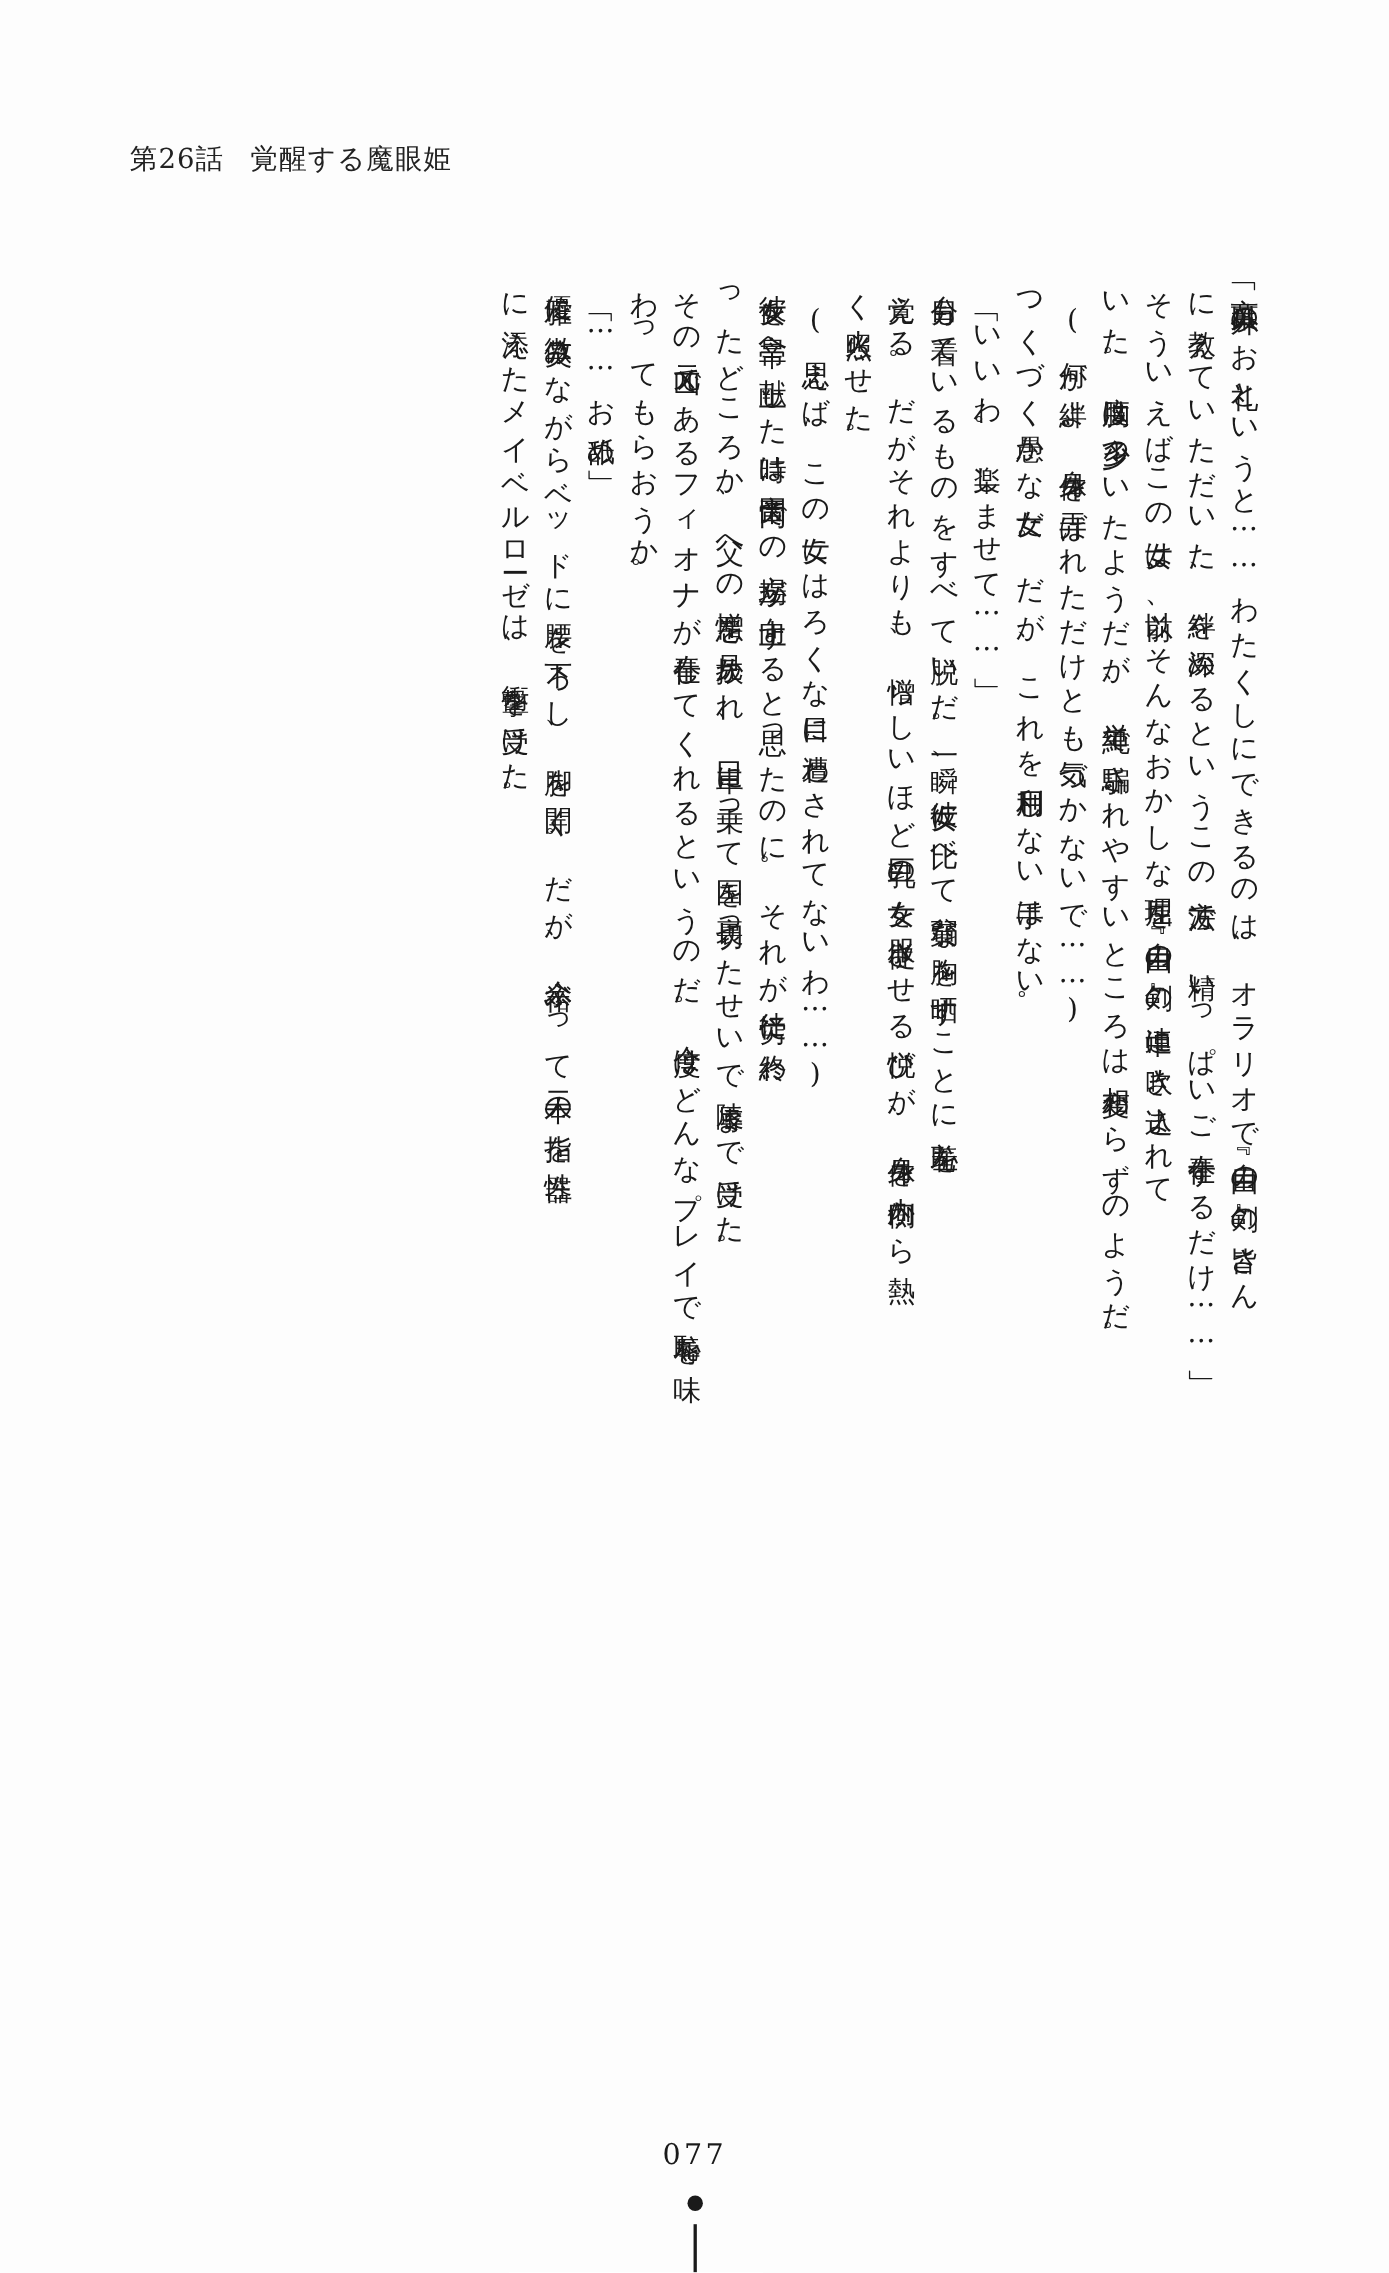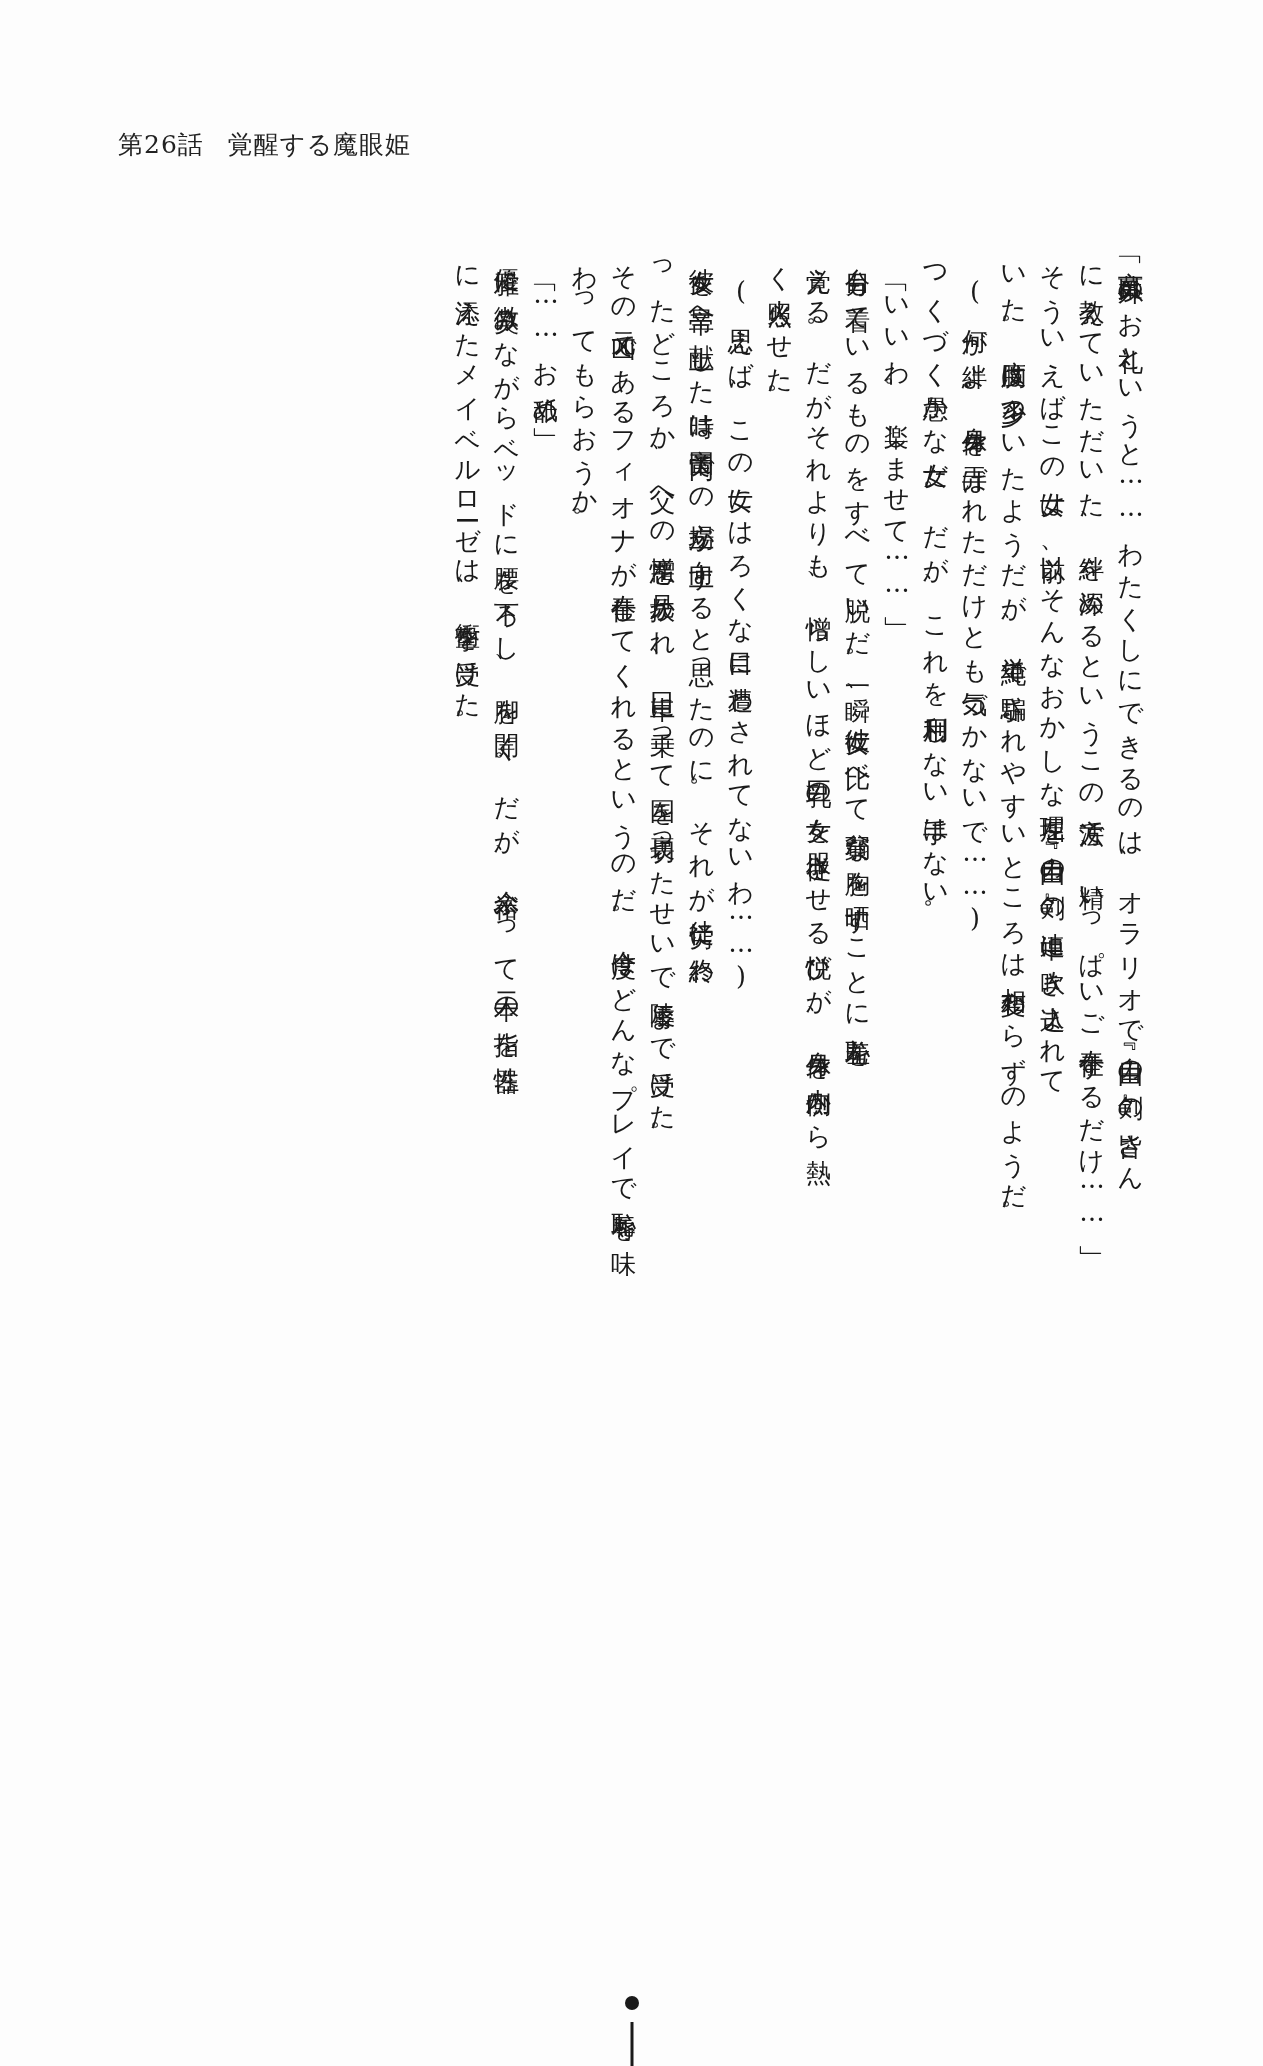--- a/index.html
+++ b/index.html
@@ -116,16 +116,17 @@
       <div class="col indent">(思えば、この女にはろくな目に遭わされてないわ……)</div>
       <div class="col">彼女を皇帝へ献上した時は帝国内での立場が向上すると思ったのに。それが徒労に終わ</div>
       <div class="col">ったどころか、父への憎悪を見抜かれ、口車に乗って国を裏切ったせいで陵辱まで受けた。</div>
       <div class="col">その元凶であるフィオナが奉仕してくれるというのだ。今度はどんなプレイで恥辱を味</div>
       <div class="col">わってもらおうか。</div>
       <div class="col indent">「……お舐め」</div>
       <div class="col">優雅に微笑みながらベッドに腰を下ろし、脚を開く。だが、余裕ぶって二本の指を性器</div>
       <div class="col">に添えたメイベルローゼは、衝撃を受けた。</div>
     </div>
 
+  <div class="folio">077</div>
   <div class="mark-dot"></div>
   <div class="mark-line"></div>
 
 </div>
 
 </body></html>

